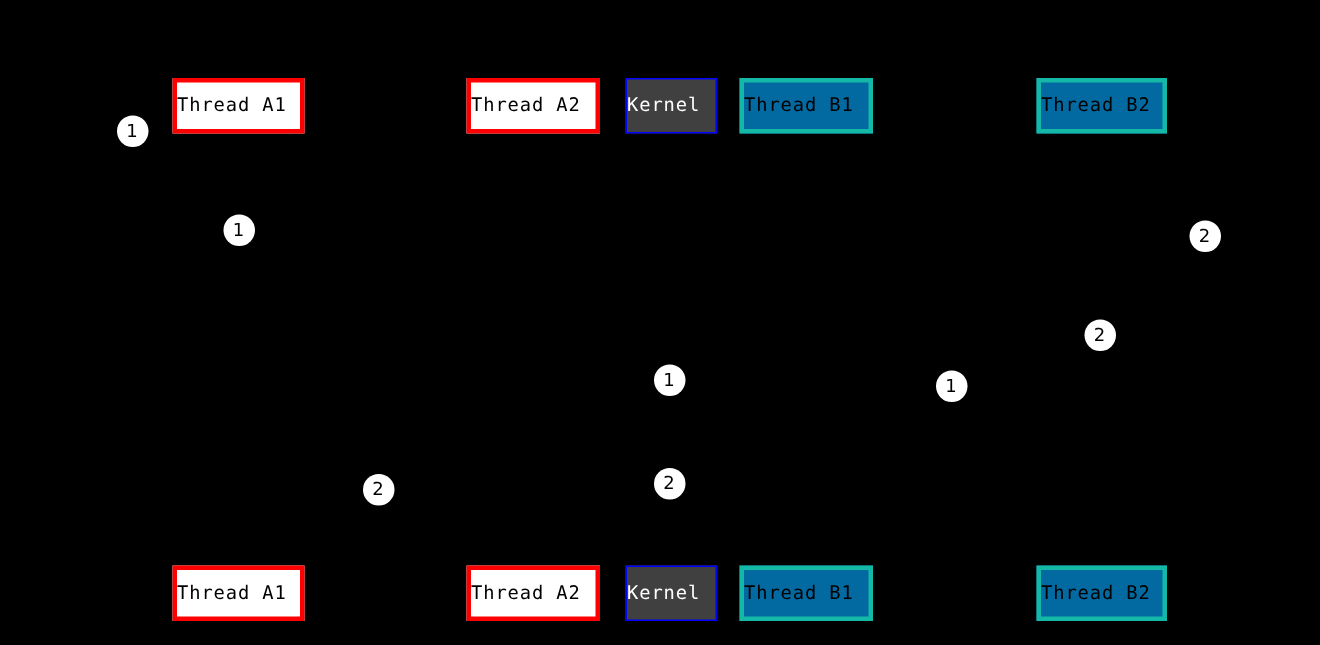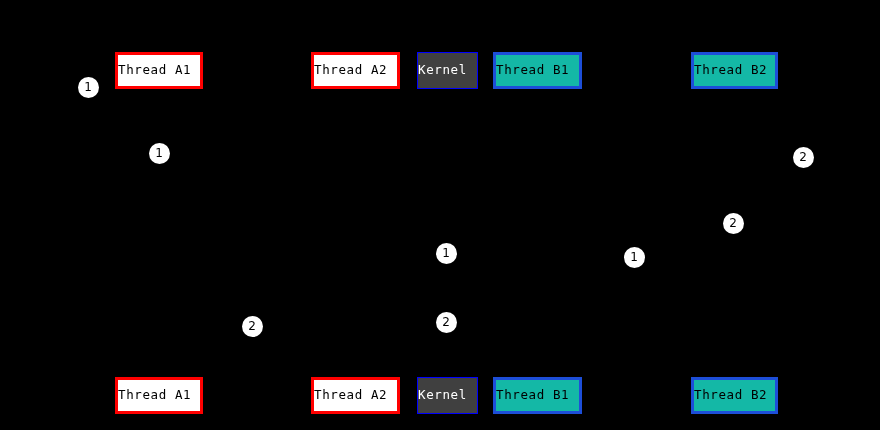--- a/index.html
+++ b/index.html
@@ -35,22 +35,22 @@
     letter-spacing: 0.6px;
     white-space: nowrap;
     line-height: 1;
   }
   .node.outline-red {
     background: #ffffff;
     border: 3px solid #ff0000;
     color: #000000;
   }
   .node.outline-blue {
-    background: #14b8a6;
-    border: 3px solid #1d4ed8;
+    background: #0369a1;
+    border: 3px solid #14b8a6;
     color: #000000;
   }
   .node.fill-blue {
     background: #404040;
     border: 1px solid #0000ff;
     color: #ffffff;
   }
   
   .badge {
     position: absolute;

